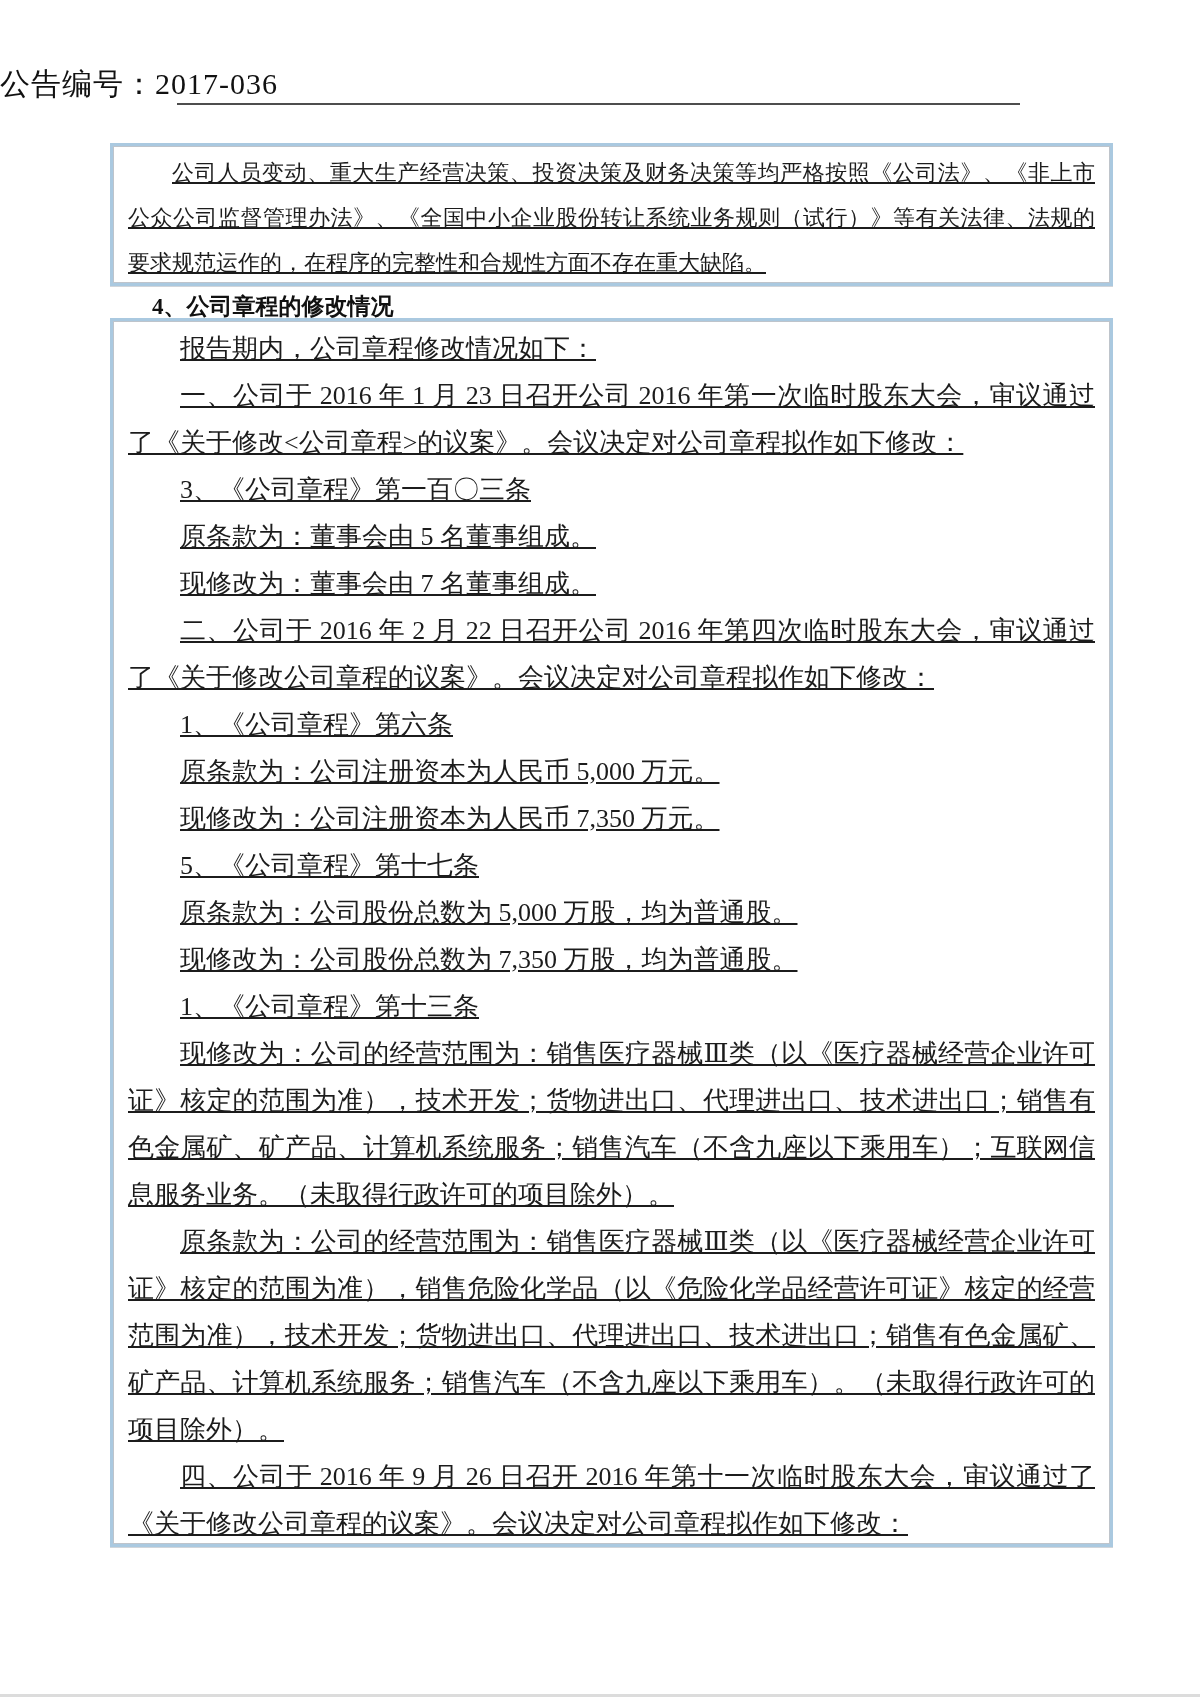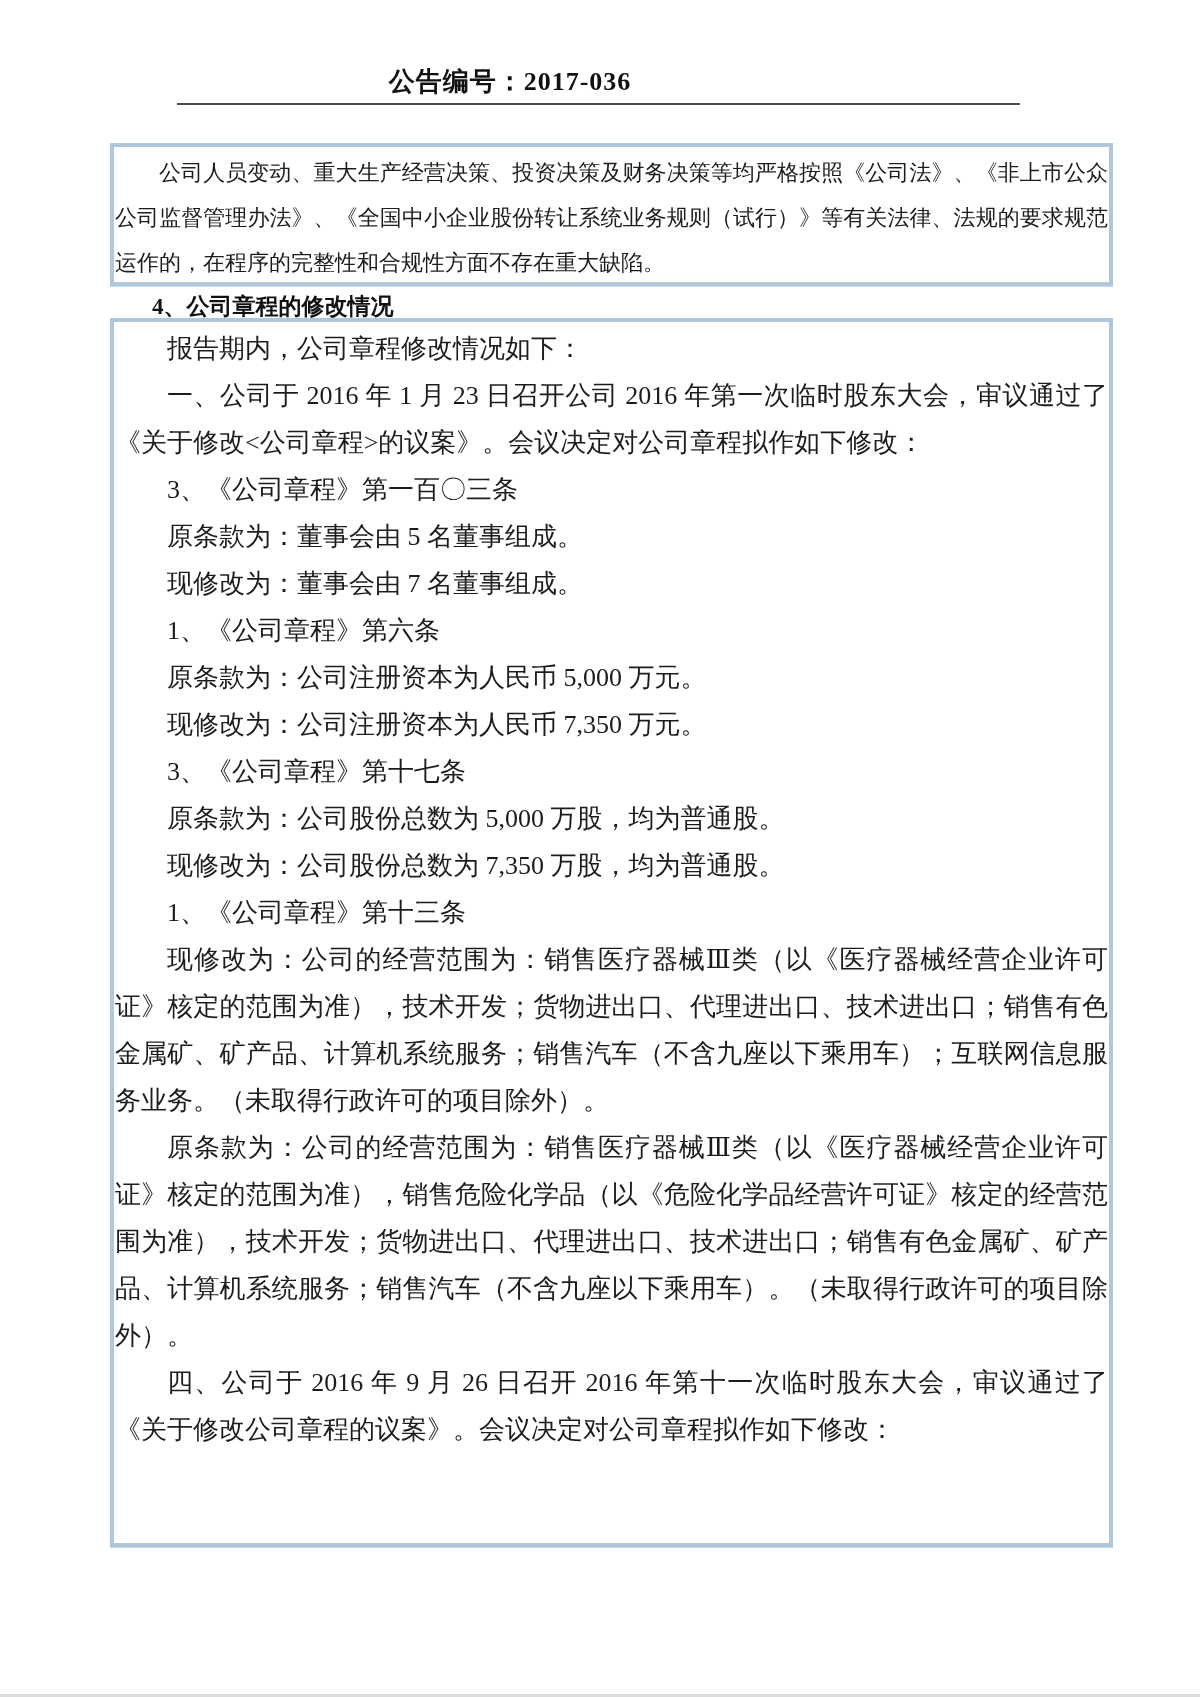--- a/index.html
+++ b/index.html
@@ -13,43 +13,44 @@
     height: 1697px;
     font-family: "Liberation Serif", "DejaVu Serif", serif;
     color: #1c1c1c;
     overflow: hidden;
   }
   .announcement-no {
     position: absolute;
     top: 64px;
     left: 0;
     width: 1020px;
-    text-align: center;
-    font-size: 26px;
-    font-weight: bold;
+    text-align: left;
+    font-size: 30px;
+    font-weight: normal;
     letter-spacing: 1px;
     color: #111;
   }
   .header-rule {
     position: absolute;
     top: 103px;
     left: 177px;
     width: 843px;
     height: 2px;
     background: #4d4d4d;
   }
   .blue-box {
     position: absolute;
     left: 110px;
     width: 1003px;
     box-sizing: border-box;
     border: 3px solid #aac9e0;
     box-shadow: inset 0 0 0 1px rgba(110,125,140,0.45), 0 1px 0 rgba(150,162,172,0.45);
     background: #ffffff;
-    padding: 4px 2px;
+    padding: 4px 15px;
+    text-decoration: underline;
   }
   .box-1 {
     top: 143px;
     height: 143px;
     font-size: 22px;
     line-height: 45px;
   }
   .box-2 {
     top: 318px;
     height: 1229px;
@@ -93,24 +94,25 @@
 
 <div class="section-heading">4、公司章程的修改情况</div>
 
 <div class="blue-box box-2">
   <div>
       <p class="para">报告期内，公司章程修改情况如下：</p>
       <p class="para">一、公司于 2016 年 1 月 23 日召开公司 2016 年第一次临时股东大会，审议通过了《关于修改&lt;公司章程&gt;的议案》。会议决定对公司章程拟作如下修改：</p>
       <p class="para">3、《公司章程》第一百〇三条</p>
       <p class="para">原条款为：董事会由 5 名董事组成。</p>
       <p class="para">现修改为：董事会由 7 名董事组成。</p>
+      <p class="para">二、公司于 2016 年 2 月 22 日召开公司 2016 年第四次临时股东大会，审议通过了《关于修改公司章程的议案》。会议决定对公司章程拟作如下修改：</p>
       <p class="para">1、《公司章程》第六条</p>
       <p class="para">原条款为：公司注册资本为人民币 5,000 万元。</p>
       <p class="para">现修改为：公司注册资本为人民币 7,350 万元。</p>
-      <p class="para">3、《公司章程》第十七条</p>
+      <p class="para">5、《公司章程》第十七条</p>
       <p class="para">原条款为：公司股份总数为 5,000 万股，均为普通股。</p>
       <p class="para">现修改为：公司股份总数为 7,350 万股，均为普通股。</p>
       <p class="para">1、《公司章程》第十三条</p>
       <p class="para">现修改为：公司的经营范围为：销售医疗器械Ⅲ类（以《医疗器械经营企业许可证》核定的范围为准），技术开发；货物进出口、代理进出口、技术进出口；销售有色金属矿、矿产品、计算机系统服务；销售汽车（不含九座以下乘用车）；互联网信息服务业务。（未取得行政许可的项目除外）。</p>
       <p class="para">原条款为：公司的经营范围为：销售医疗器械Ⅲ类（以《医疗器械经营企业许可证》核定的范围为准），销售危险化学品（以《危险化学品经营许可证》核定的经营范围为准），技术开发；货物进出口、代理进出口、技术进出口；销售有色金属矿、矿产品、计算机系统服务；销售汽车（不含九座以下乘用车）。（未取得行政许可的项目除外）。</p>
       <p class="para">四、公司于 2016 年 9 月 26 日召开 2016 年第十一次临时股东大会，审议通过了《关于修改公司章程的议案》。会议决定对公司章程拟作如下修改：</p>
     </div>
 </div>
 
 <div class="page-bottom-edge"></div>

